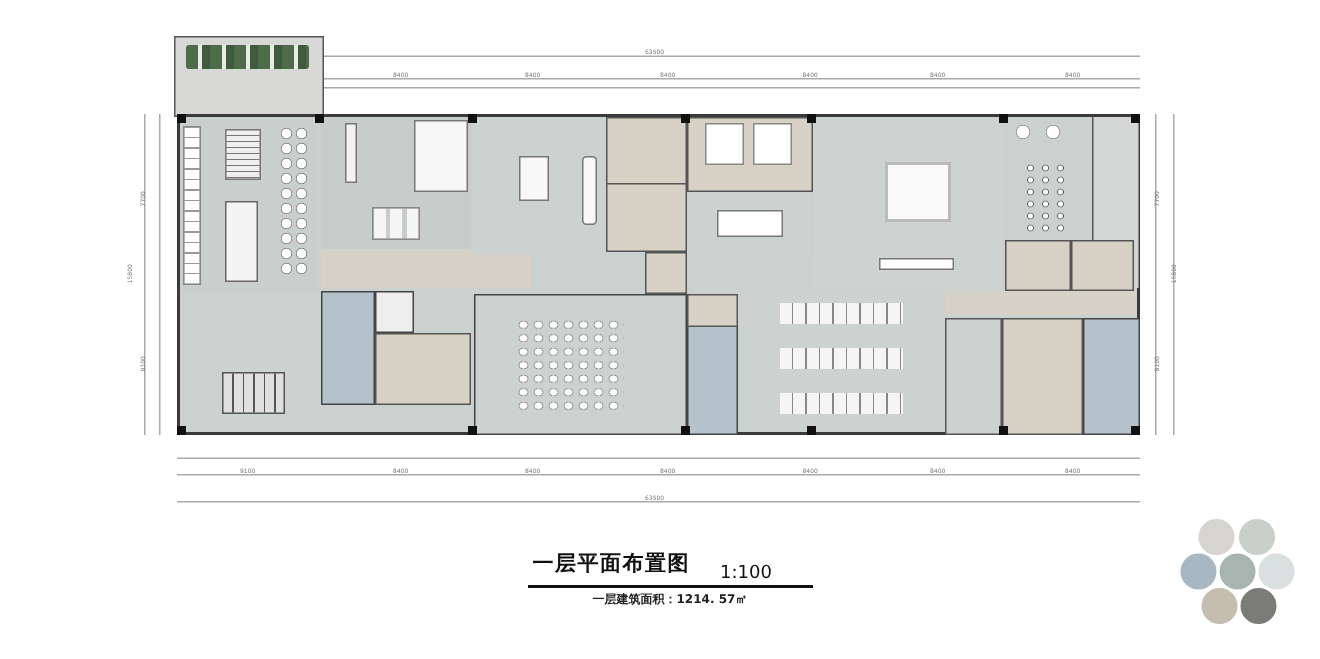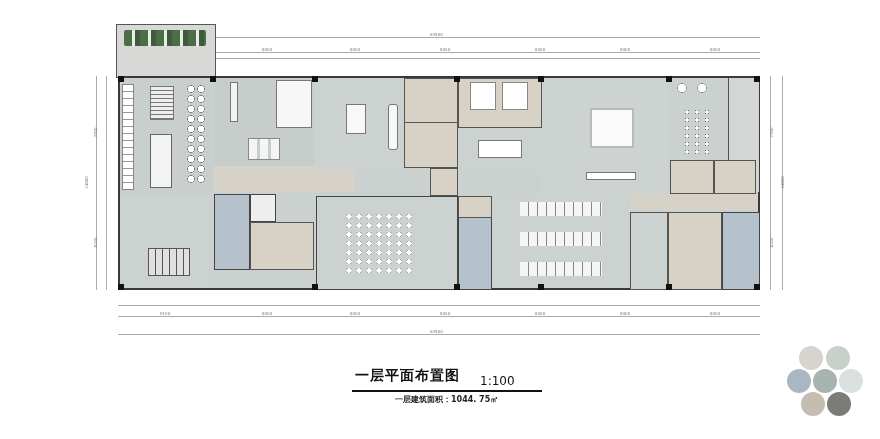--- a/index.html
+++ b/index.html
@@ -121,21 +121,21 @@
 <div class="dimtxt" style="left:350px;top:311px;">8400</div>
 <div class="dimtxt" style="left:440px;top:311px;">8400</div>
 <div class="dimtxt" style="left:535px;top:311px;">8400</div>
 <div class="dimtxt" style="left:620px;top:311px;">8400</div>
 <div class="dimtxt" style="left:710px;top:311px;">8400</div>
 <div class="dimtxt" style="left:430px;top:329px;">63500</div>
 
 <div class="title">一层平面布置图</div>
 <div class="scale">1:100</div>
 <div class="titleline"></div>
-<div class="area">一层建筑面积：1044. 75㎡</div>
+<div class="area">一层建筑面积：1214. 57㎡</div>
 
 <div class="swatch" style="left:799px;top:346px;background:#d6d4cf;"></div>
 <div class="swatch" style="left:826px;top:346px;background:#c9cfc9;"></div>
 <div class="swatch" style="left:787px;top:369px;background:#a9b7c3;"></div>
 <div class="swatch" style="left:813px;top:369px;background:#a8b4b0;"></div>
 <div class="swatch" style="left:839px;top:369px;background:#d9e0df;"></div>
 <div class="swatch" style="left:801px;top:392px;background:#c4bdb0;"></div>
 <div class="swatch" style="left:827px;top:392px;background:#7b7c78;"></div>
 
 </body></html>

